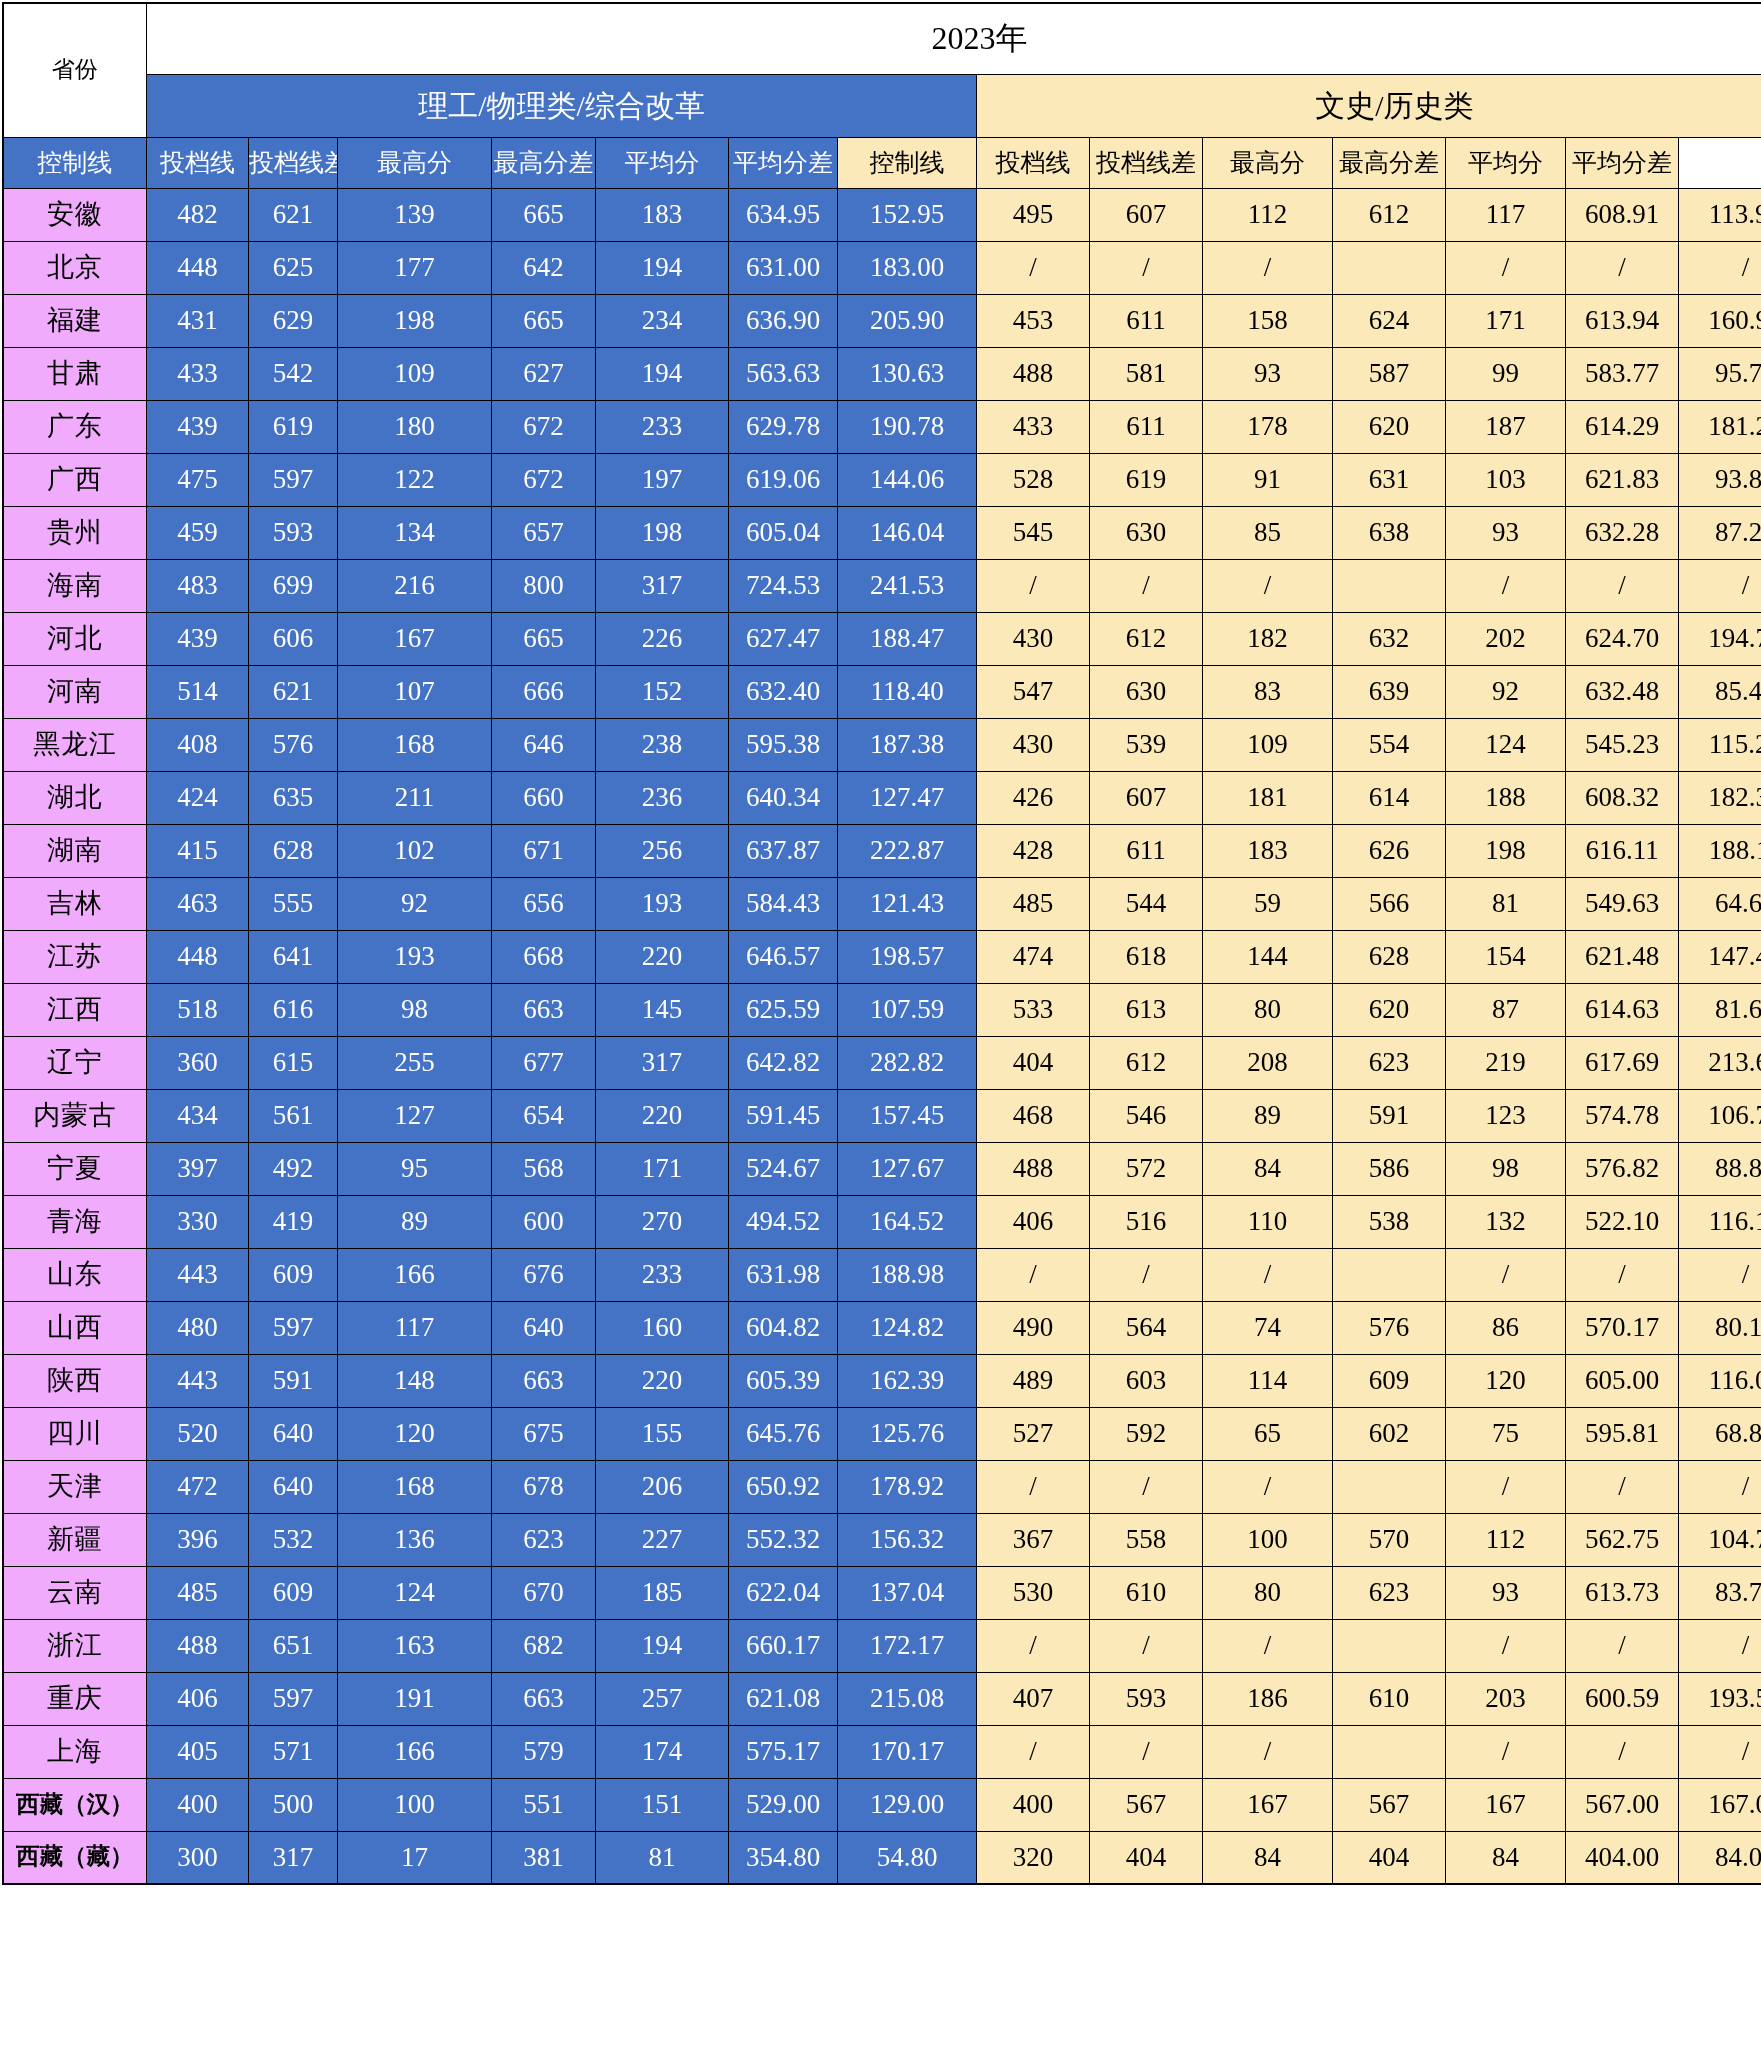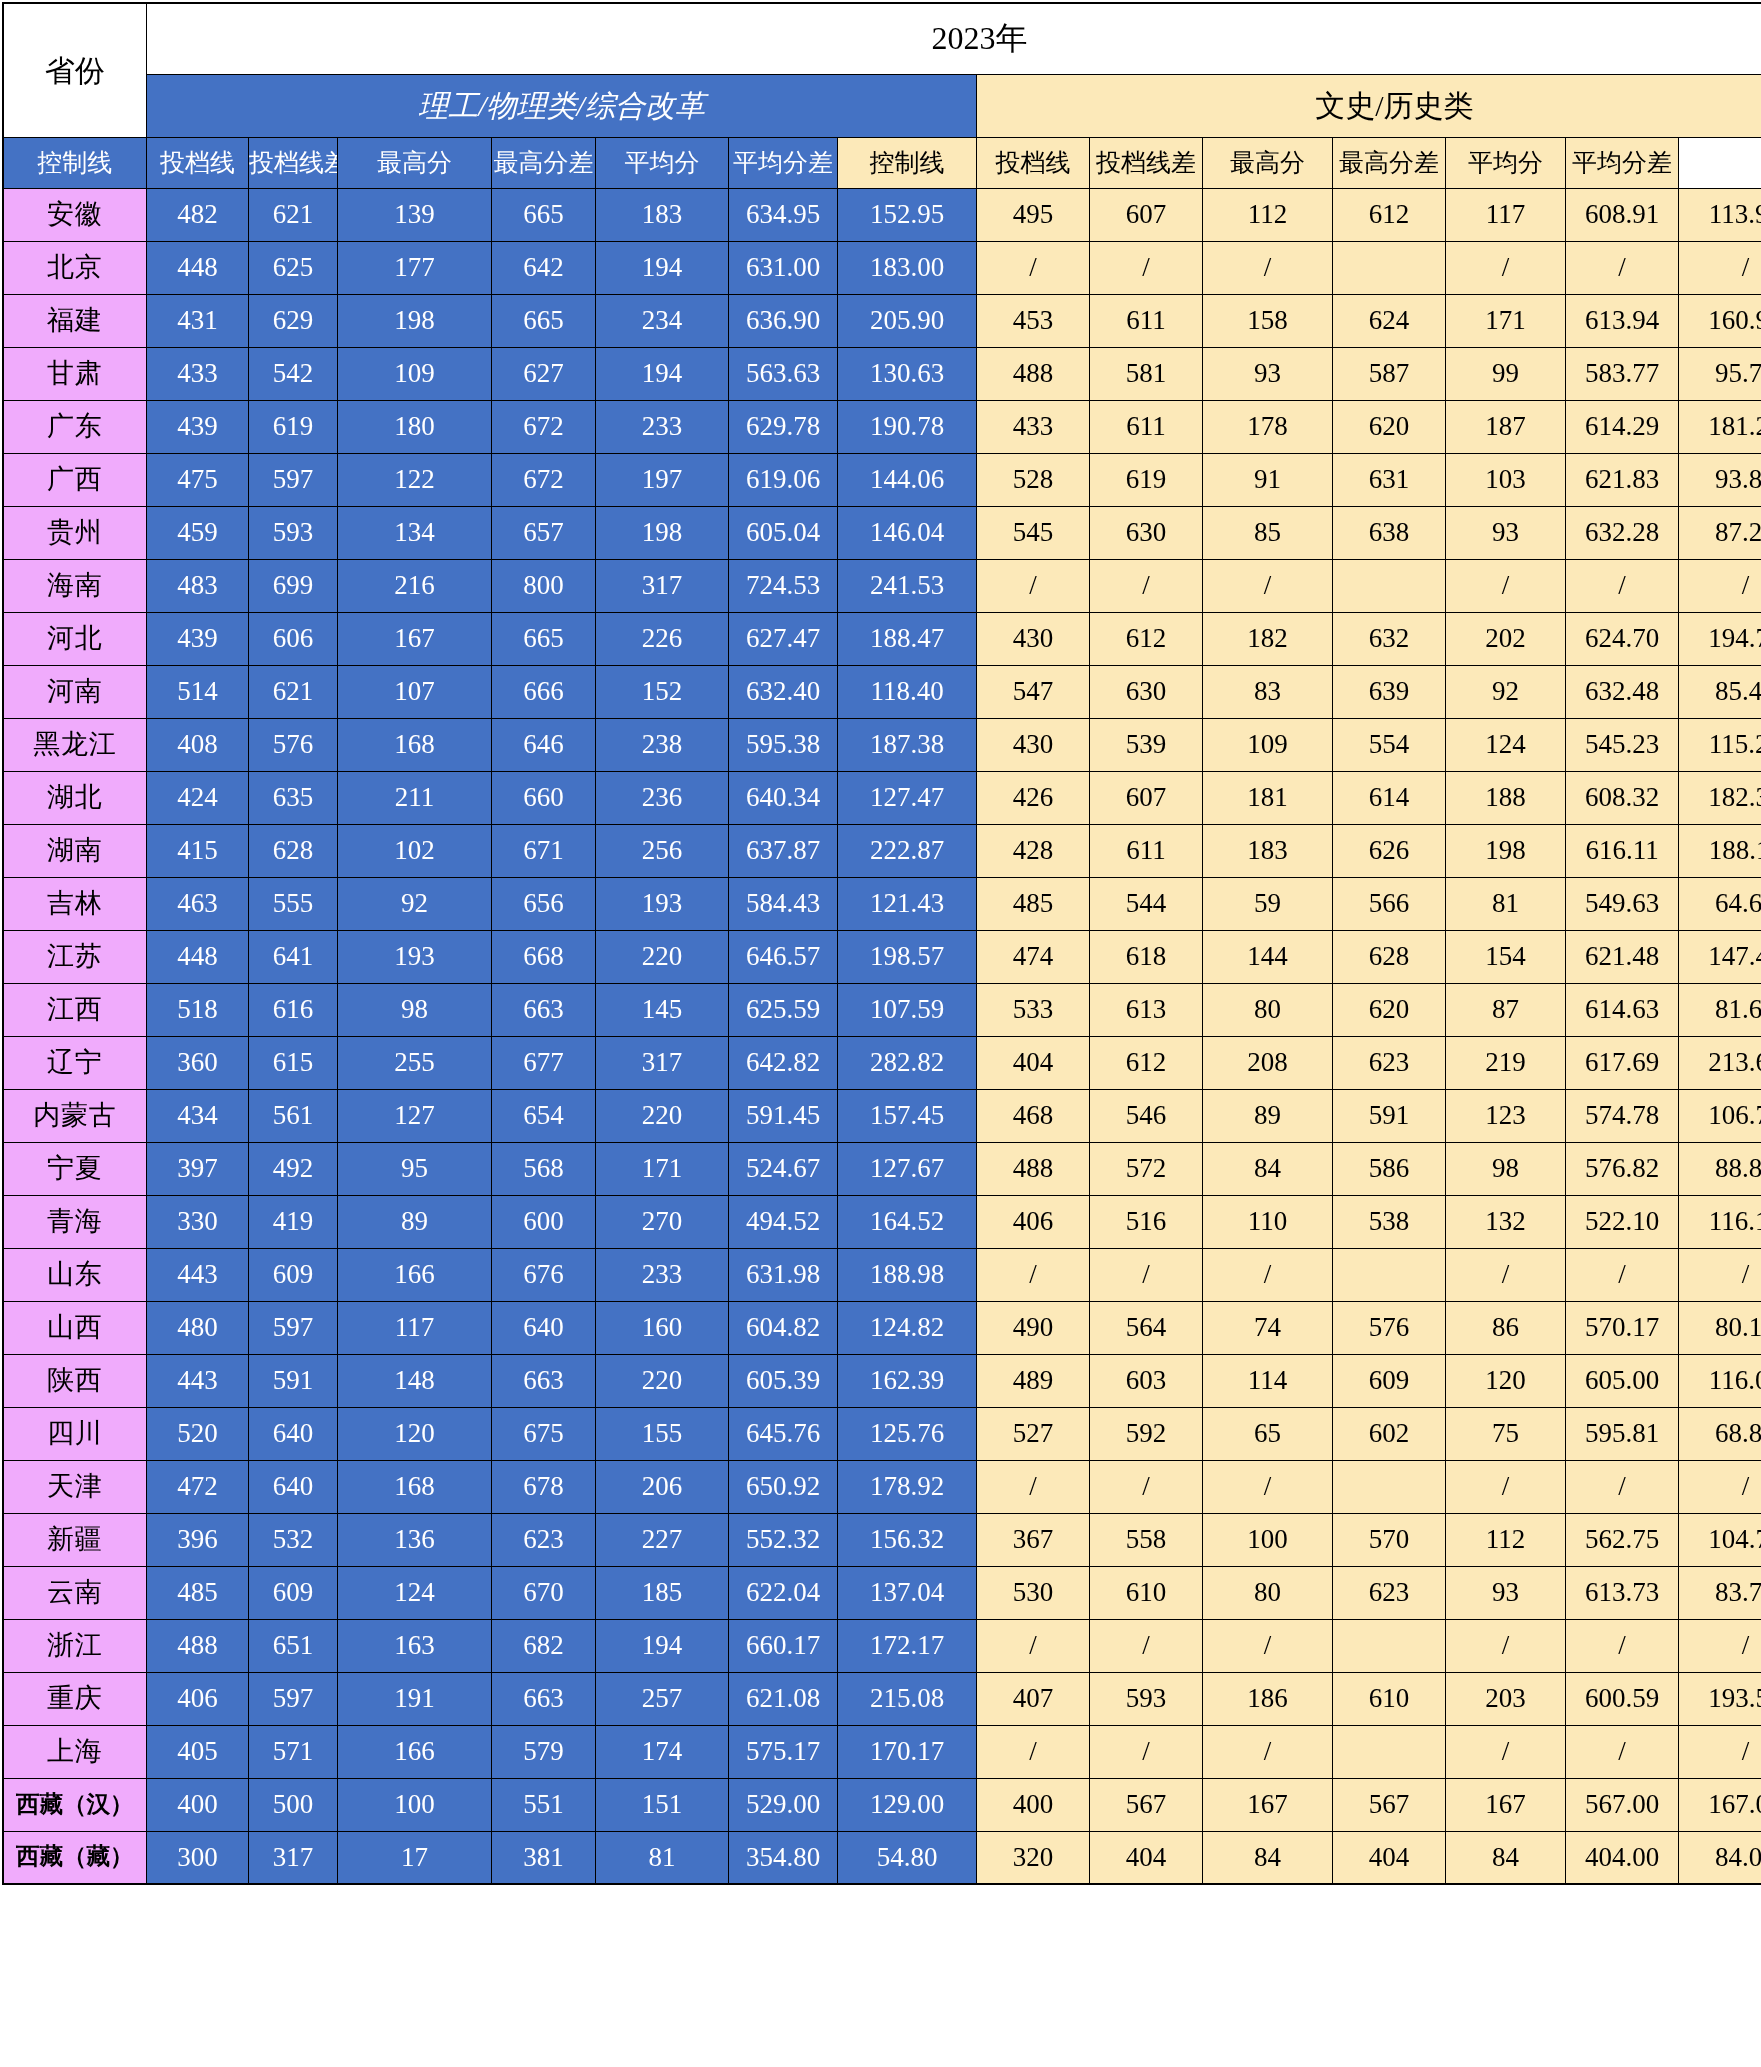--- a/index.html
+++ b/index.html
@@ -39,30 +39,29 @@
   .title-cell {
     height: 70px;
     font-size: 32px;
     background: #ffffff;
     color: #000;
     border-left: 1.6px solid #000;
   }
   .prov-head {
     background: #ffffff;
     color: #000;
-    font-size: 30px;
+    font-size: 23px;
     width: 144px;
   }
   
   .grp-sci {
     height: 62px;
     background: #4472C4;
     color: #ffffff;
     font-size: 30px;
-    font-style: italic;
   }
   .grp-art {
     height: 62px;
     background: #FCE9B9;
     color: #000000;
     font-size: 30px;
   }
   
   .sub-sci {
     height: 50px;

